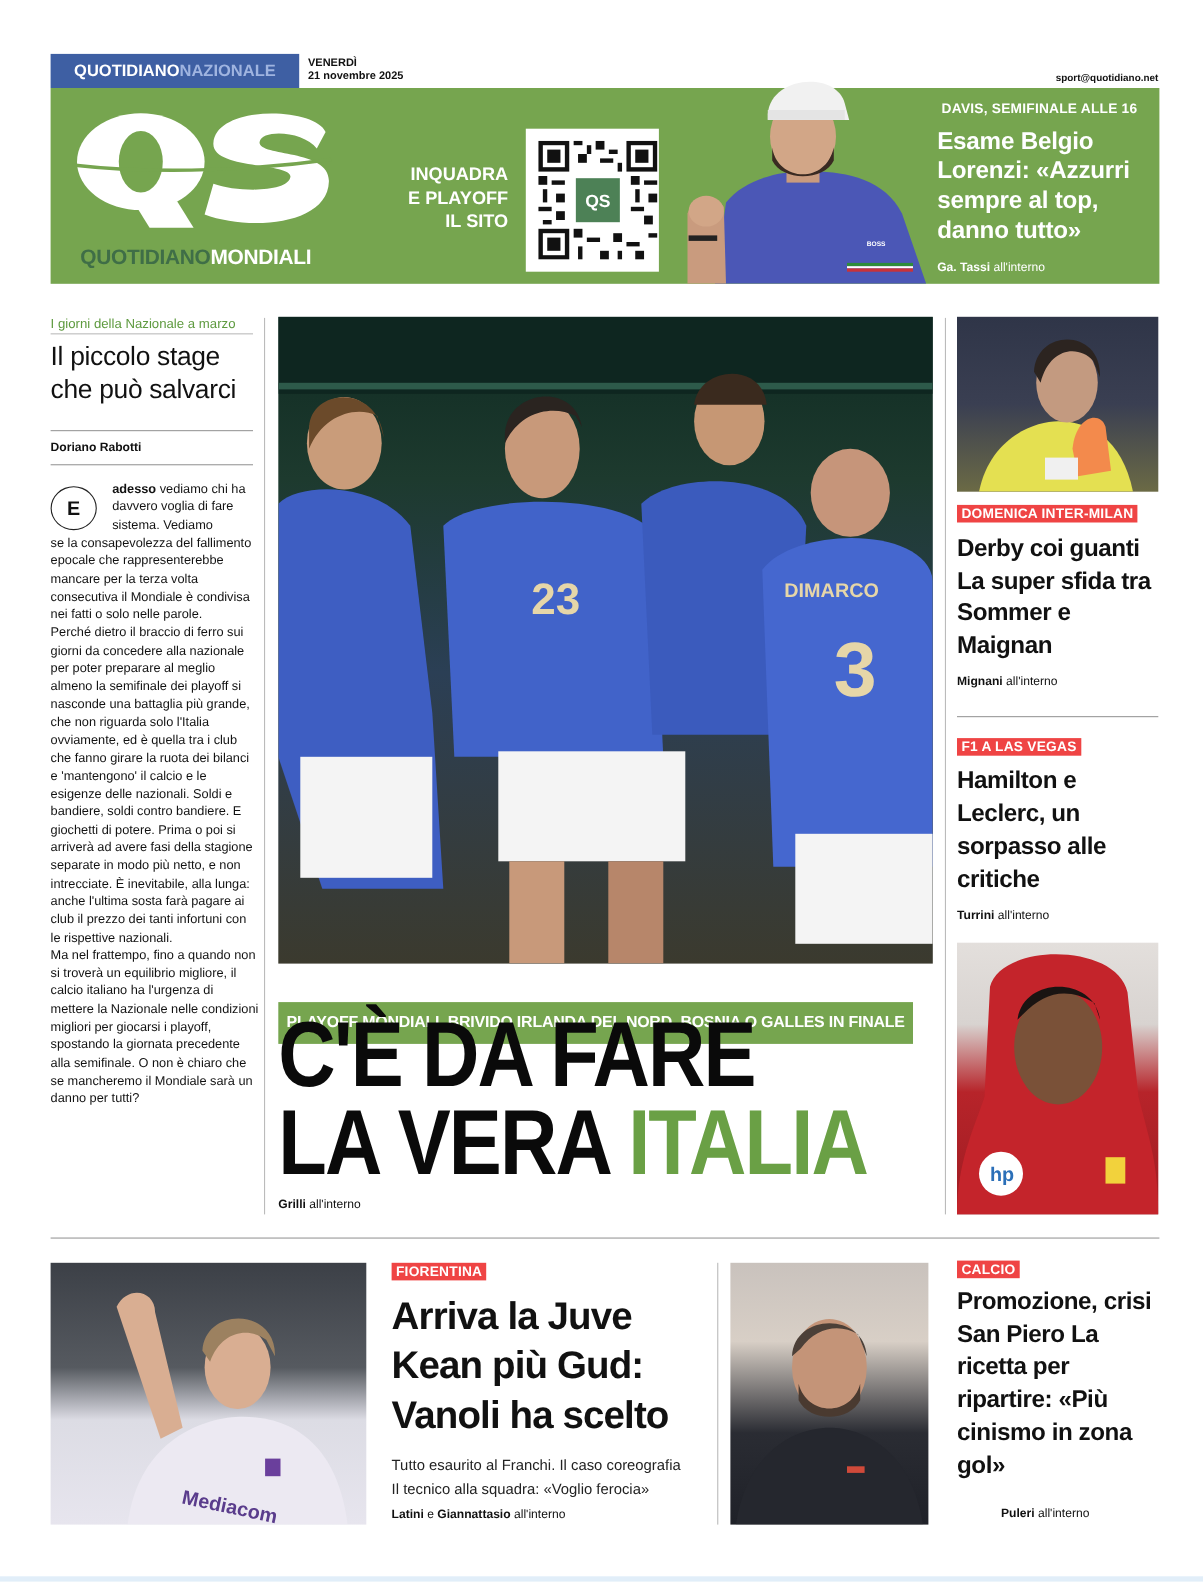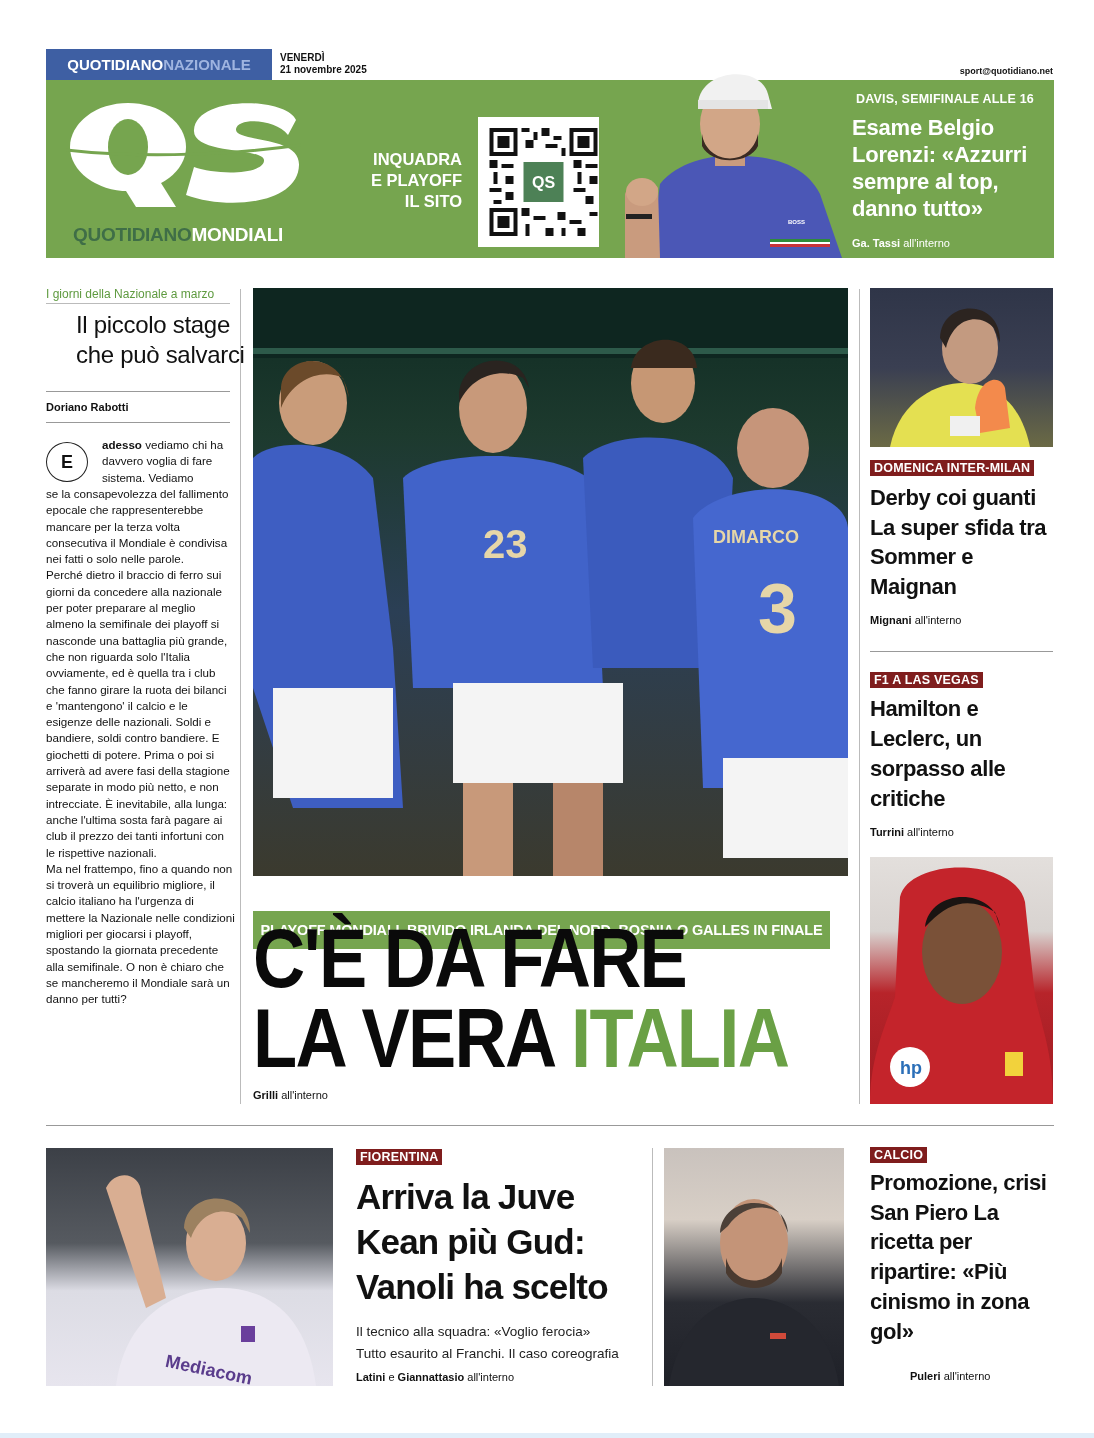--- a/index.html
+++ b/index.html
@@ -22,42 +22,42 @@
   .qr { left: 478px; top: 117px; width: 121px; height: 130px; background: #fff; padding: 11px; }
   .qr svg { width: 109px; height: 108px; display: block; }
   .player-top { left: 620px; top: 64px; width: 222px; height: 194px; }
   .davis-kicker { left: 856px; top: 92px; font-size: 12.5px; font-weight: 700; color: #fff; letter-spacing: 0.2px; text-align: right; }
   .davis-title { left: 852px; top: 114px; width: 200px; font-size: 22px; font-weight: 700; color: #fff; line-height: 27px; letter-spacing: -0.2px; }
   .davis-byline { left: 852px; top: 237px; font-size: 11px; color: #fff; }
   .davis-byline b { font-weight: 700; }
 
   
   .left-kicker { left: 46px; top: 287px; width: 184px; font-size: 12px; color: #5e9a3f; border-bottom: 1px solid #bbb; padding-bottom: 2px; }
-  .left-title { left: 46px; top: 310px; width: 190px; font-size: 24px; line-height: 30px; color: #111; letter-spacing: -0.3px; margin-left: 30px; }
+  .left-title { left: 46px; top: 310px; width: 190px; font-size: 24px; line-height: 30px; color: #111; letter-spacing: -0.3px; }
   .rule1 { left: 46px; top: 391px; width: 184px; height: 1px; background: #999; }
   .author { left: 46px; top: 401px; font-size: 11px; font-weight: 700; }
   .rule2 { left: 46px; top: 422px; width: 184px; height: 1px; background: #999; }
   .dropcap { left: 46px; top: 442px; width: 42px; height: 40px; border: 1.5px solid #222; border-radius: 50%; display: flex; align-items: center; justify-content: center; font-size: 18px; font-weight: 700; }
   .body-first { left: 102px; top: 437px; width: 132px; font-size: 11.6px; line-height: 16.3px; color: #111; }
   .body-text { left: 46px; top: 486px; width: 190px; font-size: 11.6px; line-height: 16.3px; color: #111; white-space: pre-line; }
 
   .vrule-left { left: 240px; top: 289px; width: 1px; height: 815px; background: #bbb; }
   .vrule-right { left: 859px; top: 289px; width: 1px; height: 815px; background: #bbb; }
 
   
   .main-photo { left: 253px; top: 288px; width: 595px; height: 588px; background: linear-gradient(180deg, #0f2a22 0%, #1d3a2e 25%, #2b3f55 55%, #3b3a2e 100%); overflow: hidden; }
   .main-caption { left: 253px; top: 911px; width: 577px; height: 38px; background: #76a54f; color: #fff; font-weight: 700; font-size: 14.5px; display: flex; align-items: center; justify-content: center; letter-spacing: -0.2px; font-family: Liberation Sans, sans-serif; }
   .headline { left: 253px; top: 918px; width: 600px; font-family: "Liberation Sans Narrow", "Liberation Sans", sans-serif; font-weight: 700; font-size: 84px; line-height: 80px; letter-spacing: -2px; color: #0a0a0a; transform: scaleX(0.86); transform-origin: left top; white-space: nowrap; }
   .headline .green { color: #6aa045; }
   .headline-byline { left: 253px; top: 1089px; font-size: 11px; }
   .headline-byline b { font-weight: 700; }
 
   
   .rphoto1 { left: 870px; top: 288px; width: 183px; height: 159px; background: linear-gradient(180deg,#2f3548 0%, #3a3f52 50%, #6b6a45 100%); overflow: hidden; }
-  .tag { background: #7f1d1d; color: #fff; font-weight: 700; font-size: 12.5px; padding: 1px 4px; display: inline-block; letter-spacing: 0.2px; }
+  .tag { background: #ef4444; color: #fff; font-weight: 700; font-size: 12.5px; padding: 1px 4px; display: inline-block; letter-spacing: 0.2px; }
   .r-tag1 { left: 870px; top: 458px; }
   .r-title1 { left: 870px; top: 483px; width: 190px; font-size: 22px; font-weight: 700; line-height: 29.5px; letter-spacing: -0.4px; }
   .r-by1 { left: 870px; top: 614px; font-size: 11px; }
   .r-rule { left: 870px; top: 651px; width: 183px; height: 1px; background: #999; }
   .r-tag2 { left: 870px; top: 670px; }
   .r-title2 { left: 870px; top: 694px; width: 190px; font-size: 22px; font-weight: 700; line-height: 30px; letter-spacing: -0.4px; }
   .r-by2 { left: 870px; top: 826px; font-size: 11px; }
   .rphoto2 { left: 870px; top: 857px; width: 183px; height: 247px; background: linear-gradient(180deg,#e3dfdc 0%,#d8d3d0 30%,#b7242a 55%,#9e1c22 100%); overflow: hidden; }
   .by b { font-weight: 700; }
 
@@ -287,22 +287,22 @@
     <ellipse cx="170" cy="95" rx="30" ry="38" fill="#d9ae92"></ellipse>
     <path d="M138 80 C 140 40, 205 40, 204 85 L 196 70 C 180 58, 155 62, 145 90 Z" fill="#9c8160"></path>
     <path d="M60 40 C 70 20, 95 25, 95 45 L 120 150 L 100 160 Z" fill="#d9ae92"></path>
     <text x="120" y="225" font-size="18" font-weight="700" fill="#5a3c8c" font-family="Liberation Sans, sans-serif" transform="rotate(12 150 215)">Mediacom</text>
     <rect x="195" y="178" width="14" height="16" fill="#6a3f9c"></rect>
   </svg>
 </div>
 <div class="abs b-tag1"><span class="tag">FIORENTINA</span></div>
 <div class="abs b-title1">Arriva la Juve Kean più Gud: Vanoli ha scelto</div>
 <div class="abs b-sub1">
+  <div>Tutto esaurito al Franchi. Il caso coreografia</div>
   <div>Il tecnico alla squadra: «Voglio ferocia»</div>
-  <div>Tutto esaurito al Franchi. Il caso coreografia</div>
 </div>
 <div class="abs b-by1 by">
   <b>Latini</b><span> e </span><b>Giannattasio</b> <span>all'interno</span>
 </div>
 <div class="abs vrule-bottom"></div>
 <div class="abs bphoto2">
   <svg viewBox="0 0 180 238" width="180" height="238">
     <path d="M5 238 C 15 170, 60 150, 90 150 C 120 150, 165 170, 175 238 Z" fill="#25272e"></path>
     <ellipse cx="90" cy="95" rx="34" ry="44" fill="#c49478"></ellipse>
     <path d="M56 85 C 58 45, 122 45, 124 85 L 116 65 C 100 55, 78 58, 64 78 Z" fill="#4c4038"></path>

